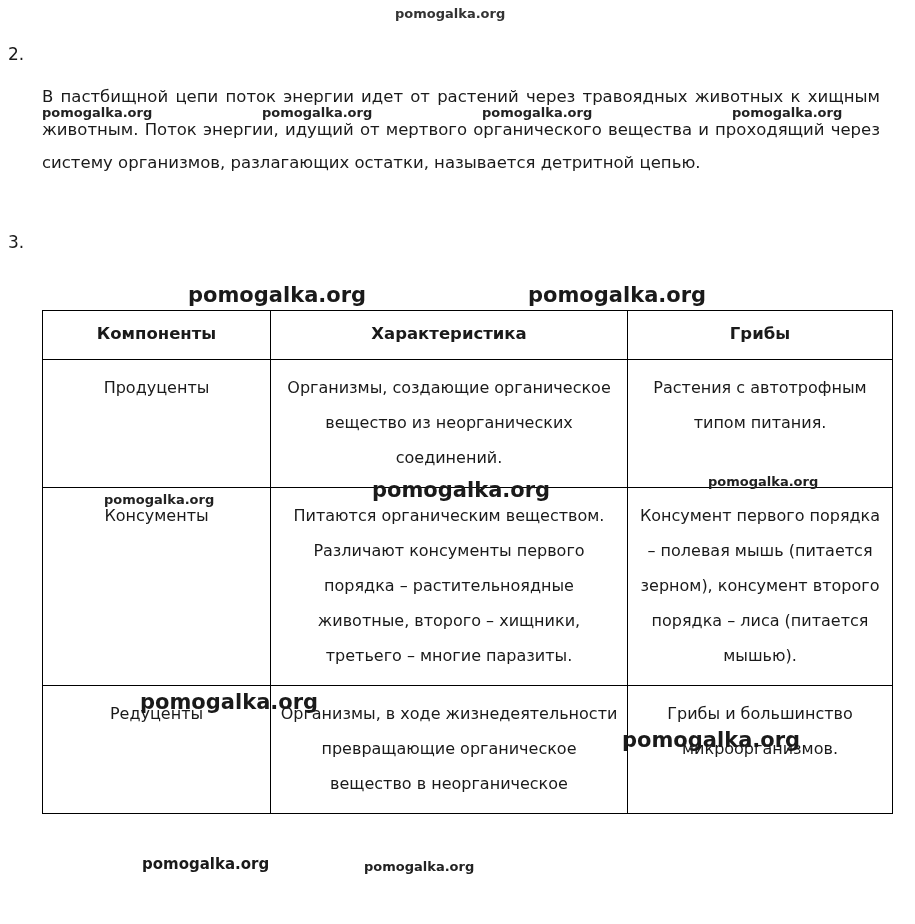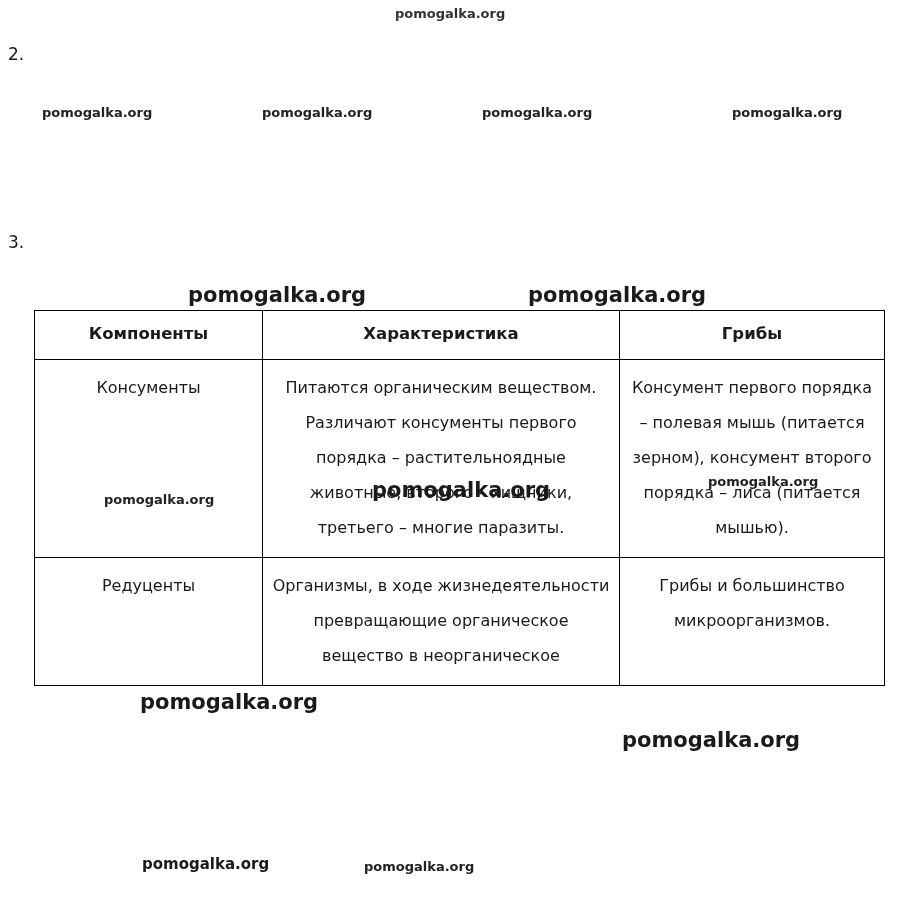--- a/index.html
+++ b/index.html
@@ -45,21 +45,21 @@
     position: absolute;
     font-size: 16.5px;
     line-height: 33px;
     text-align: justify;
     color: #1a1a1a;
   }
 
   
   table.components {
     position: absolute;
-    left: 34px;
+    left: 42px;
     top: 310px;
     width: 850px;
     border-collapse: collapse;
     table-layout: fixed;
   }
   table.components td,
   table.components th {
     border: 1px solid #000;
     vertical-align: top;
     padding: 10px 8px 12px 8px;
@@ -83,20 +83,21 @@
   td.cell-name { vertical-align: top; }
 </style>
 </head>
 <body>
 
 <div class="page">
 
   <div class="wm top" style="left:395px; top:6px;">pomogalka.org</div>
 
   <div class="item-num" style="left:8px; top:44px;">2.</div>
+  <div class="para" style="left:42px; top:80px; width:838px;">В пастбищной цепи поток энергии идет от растений через травоядных животных к хищным животным. Поток энергии, идущий от мертвого органического вещества и проходящий через систему организмов, разлагающих остатки, называется детритной цепью.</div>
 
   <div class="wm small" style="left:42px; top:105px;">pomogalka.org</div>
   <div class="wm small" style="left:262px; top:105px;">pomogalka.org</div>
   <div class="wm small" style="left:482px; top:105px;">pomogalka.org</div>
   <div class="wm small" style="left:732px; top:105px;">pomogalka.org</div>
 
   <div class="item-num" style="left:8px; top:232px;">3.</div>
 
   <div class="wm big" style="left:188px; top:283px;">pomogalka.org</div>
   <div class="wm big" style="left:528px; top:283px;">pomogalka.org</div>
@@ -109,20 +110,25 @@
     </colgroup>
     <thead>
       <tr>
         <th>Компоненты</th>
         <th>Характеристика</th>
         <th>Грибы</th>
       </tr>
     </thead>
     <tbody>
       <tr>
+        <td class="cell-name">Продуценты</td>
+        <td>Организмы, создающие органическое вещество из неорганических соединений.</td>
+        <td>Растения с автотрофным типом питания.</td>
+      </tr>
+      <tr>
         <td class="cell-name">Консументы</td>
         <td>Питаются органическим веществом. Различают консументы первого порядка – растительноядные животные, второго – хищники, третьего – многие паразиты.</td>
         <td>Консумент первого порядка – полевая мышь (питается зерном), консумент второго порядка – лиса (питается мышью).</td>
       </tr>
       <tr>
         <td class="cell-name">Редуценты</td>
         <td>Организмы, в ходе жизнедеятельности превращающие органическое вещество в неорганическое</td>
         <td>Грибы и большинство микроорганизмов.</td>
       </tr>
     </tbody>

